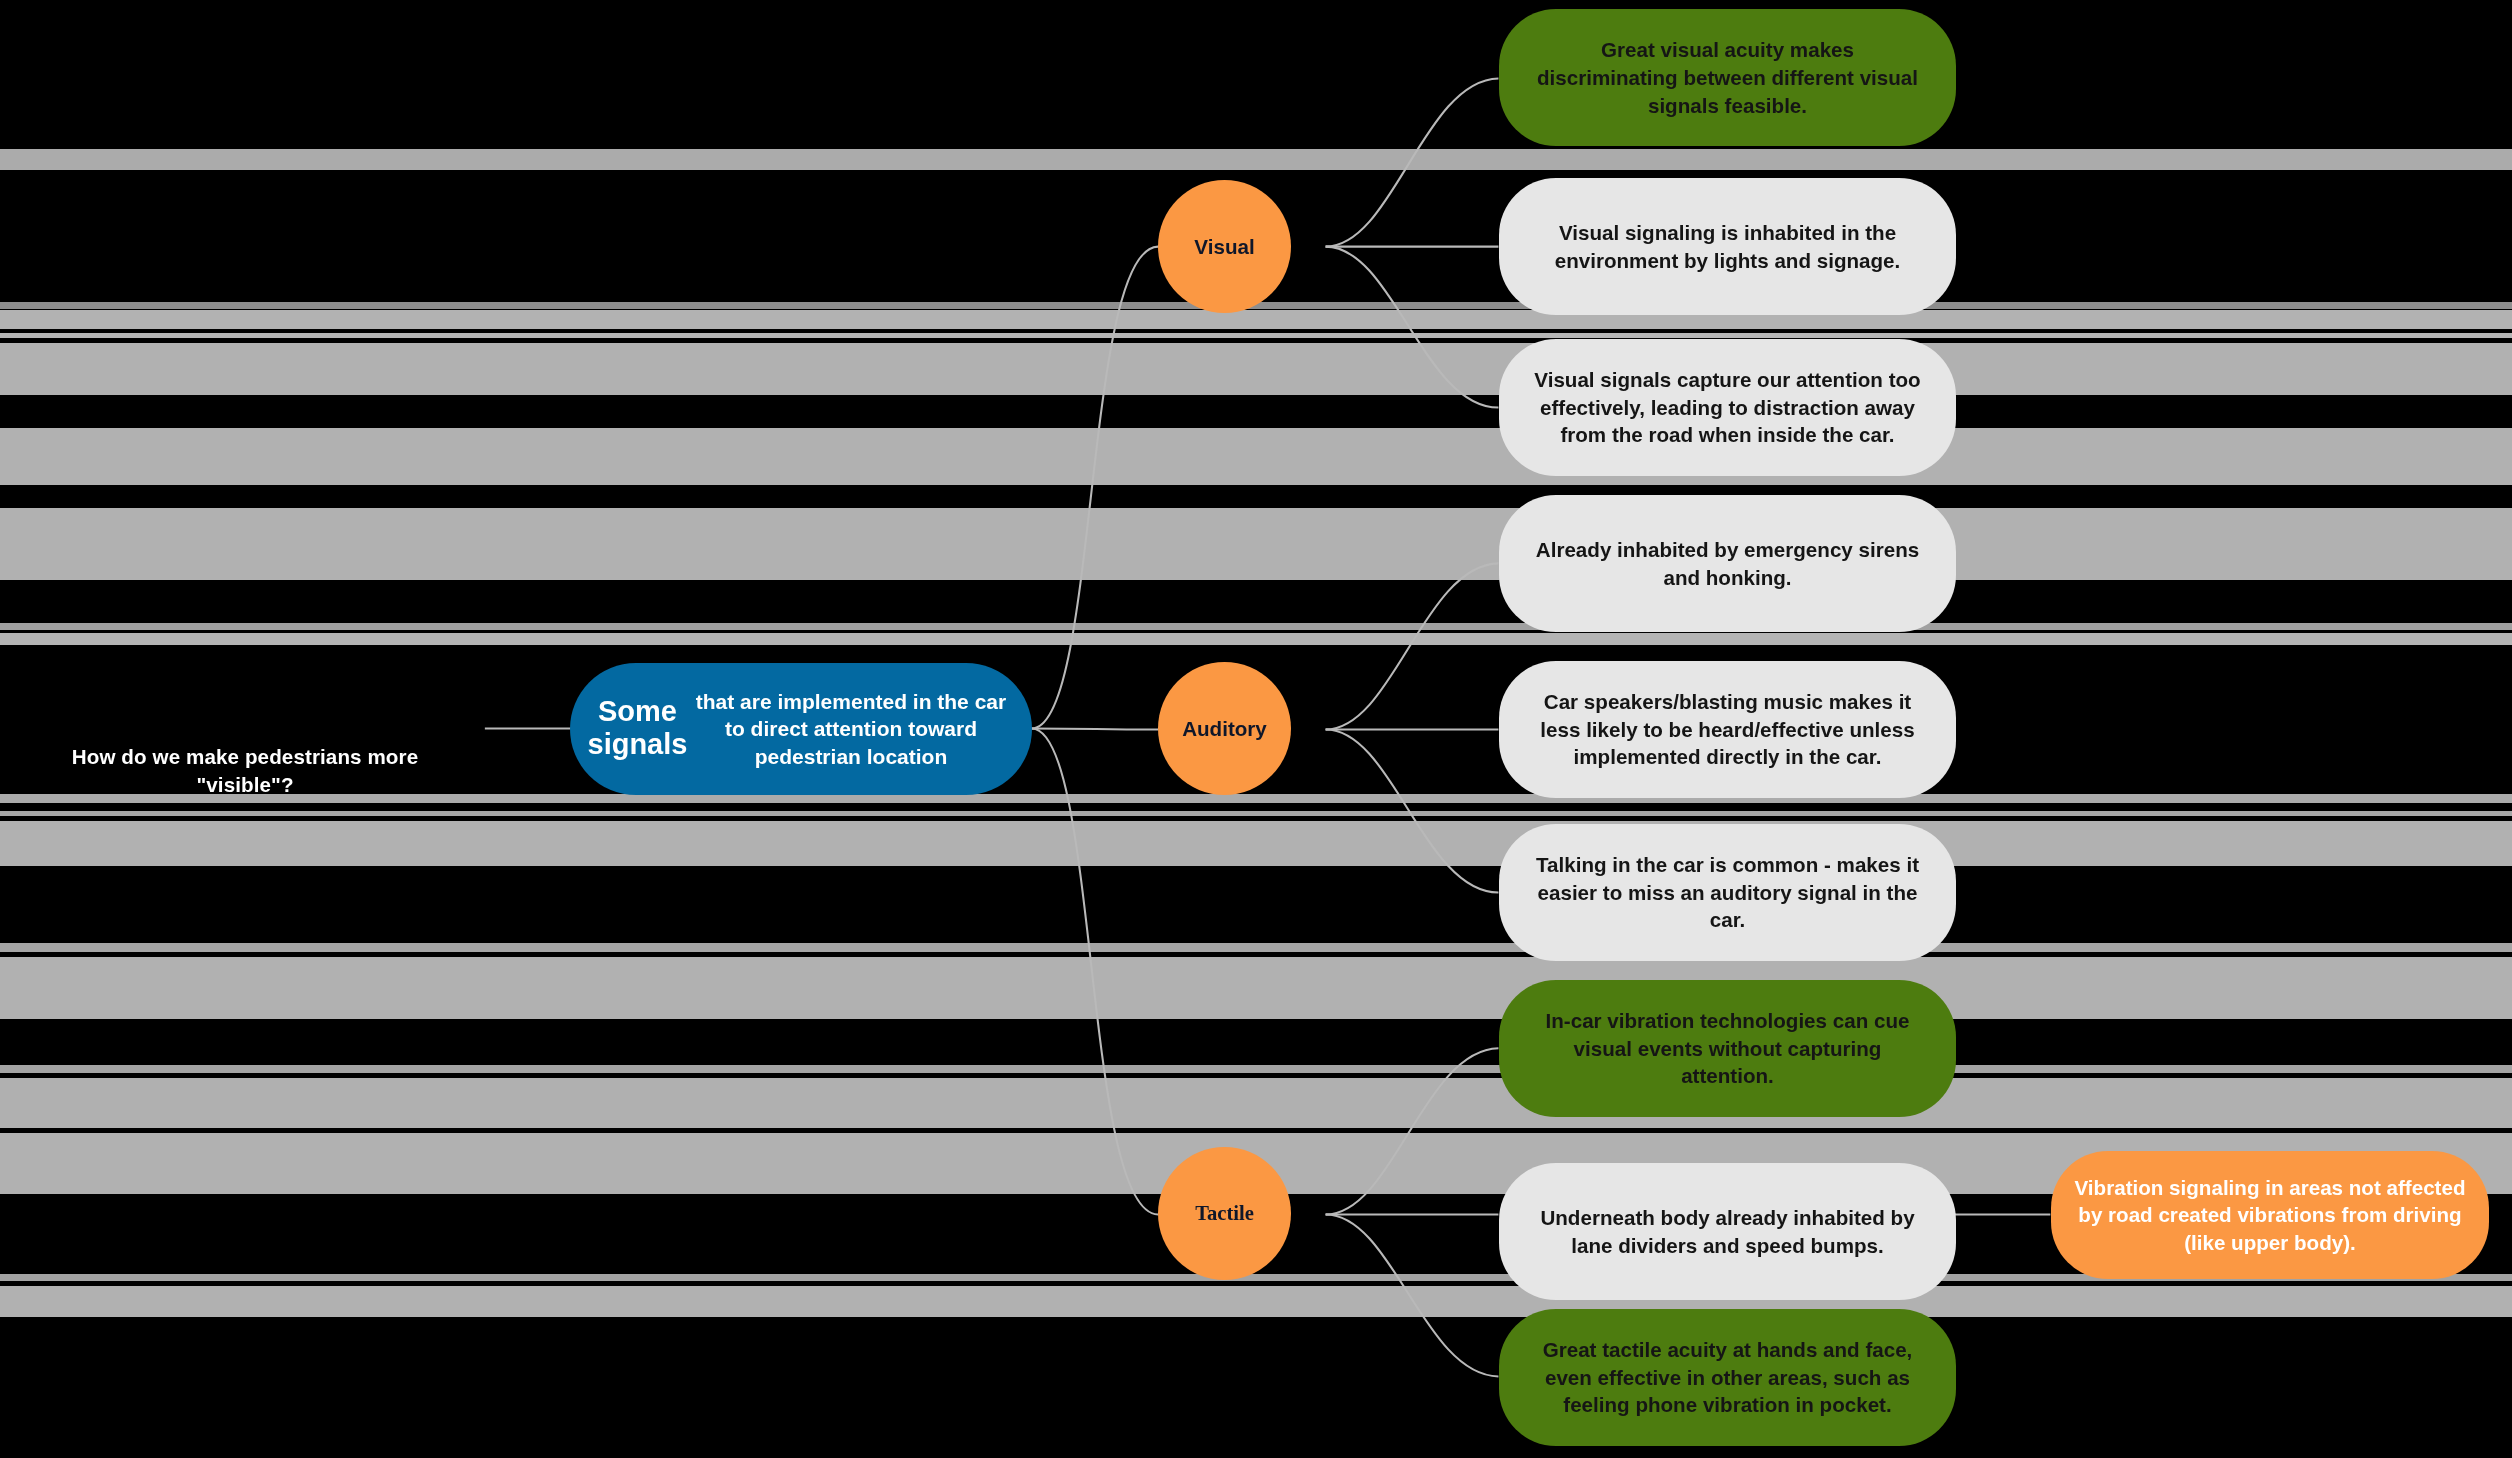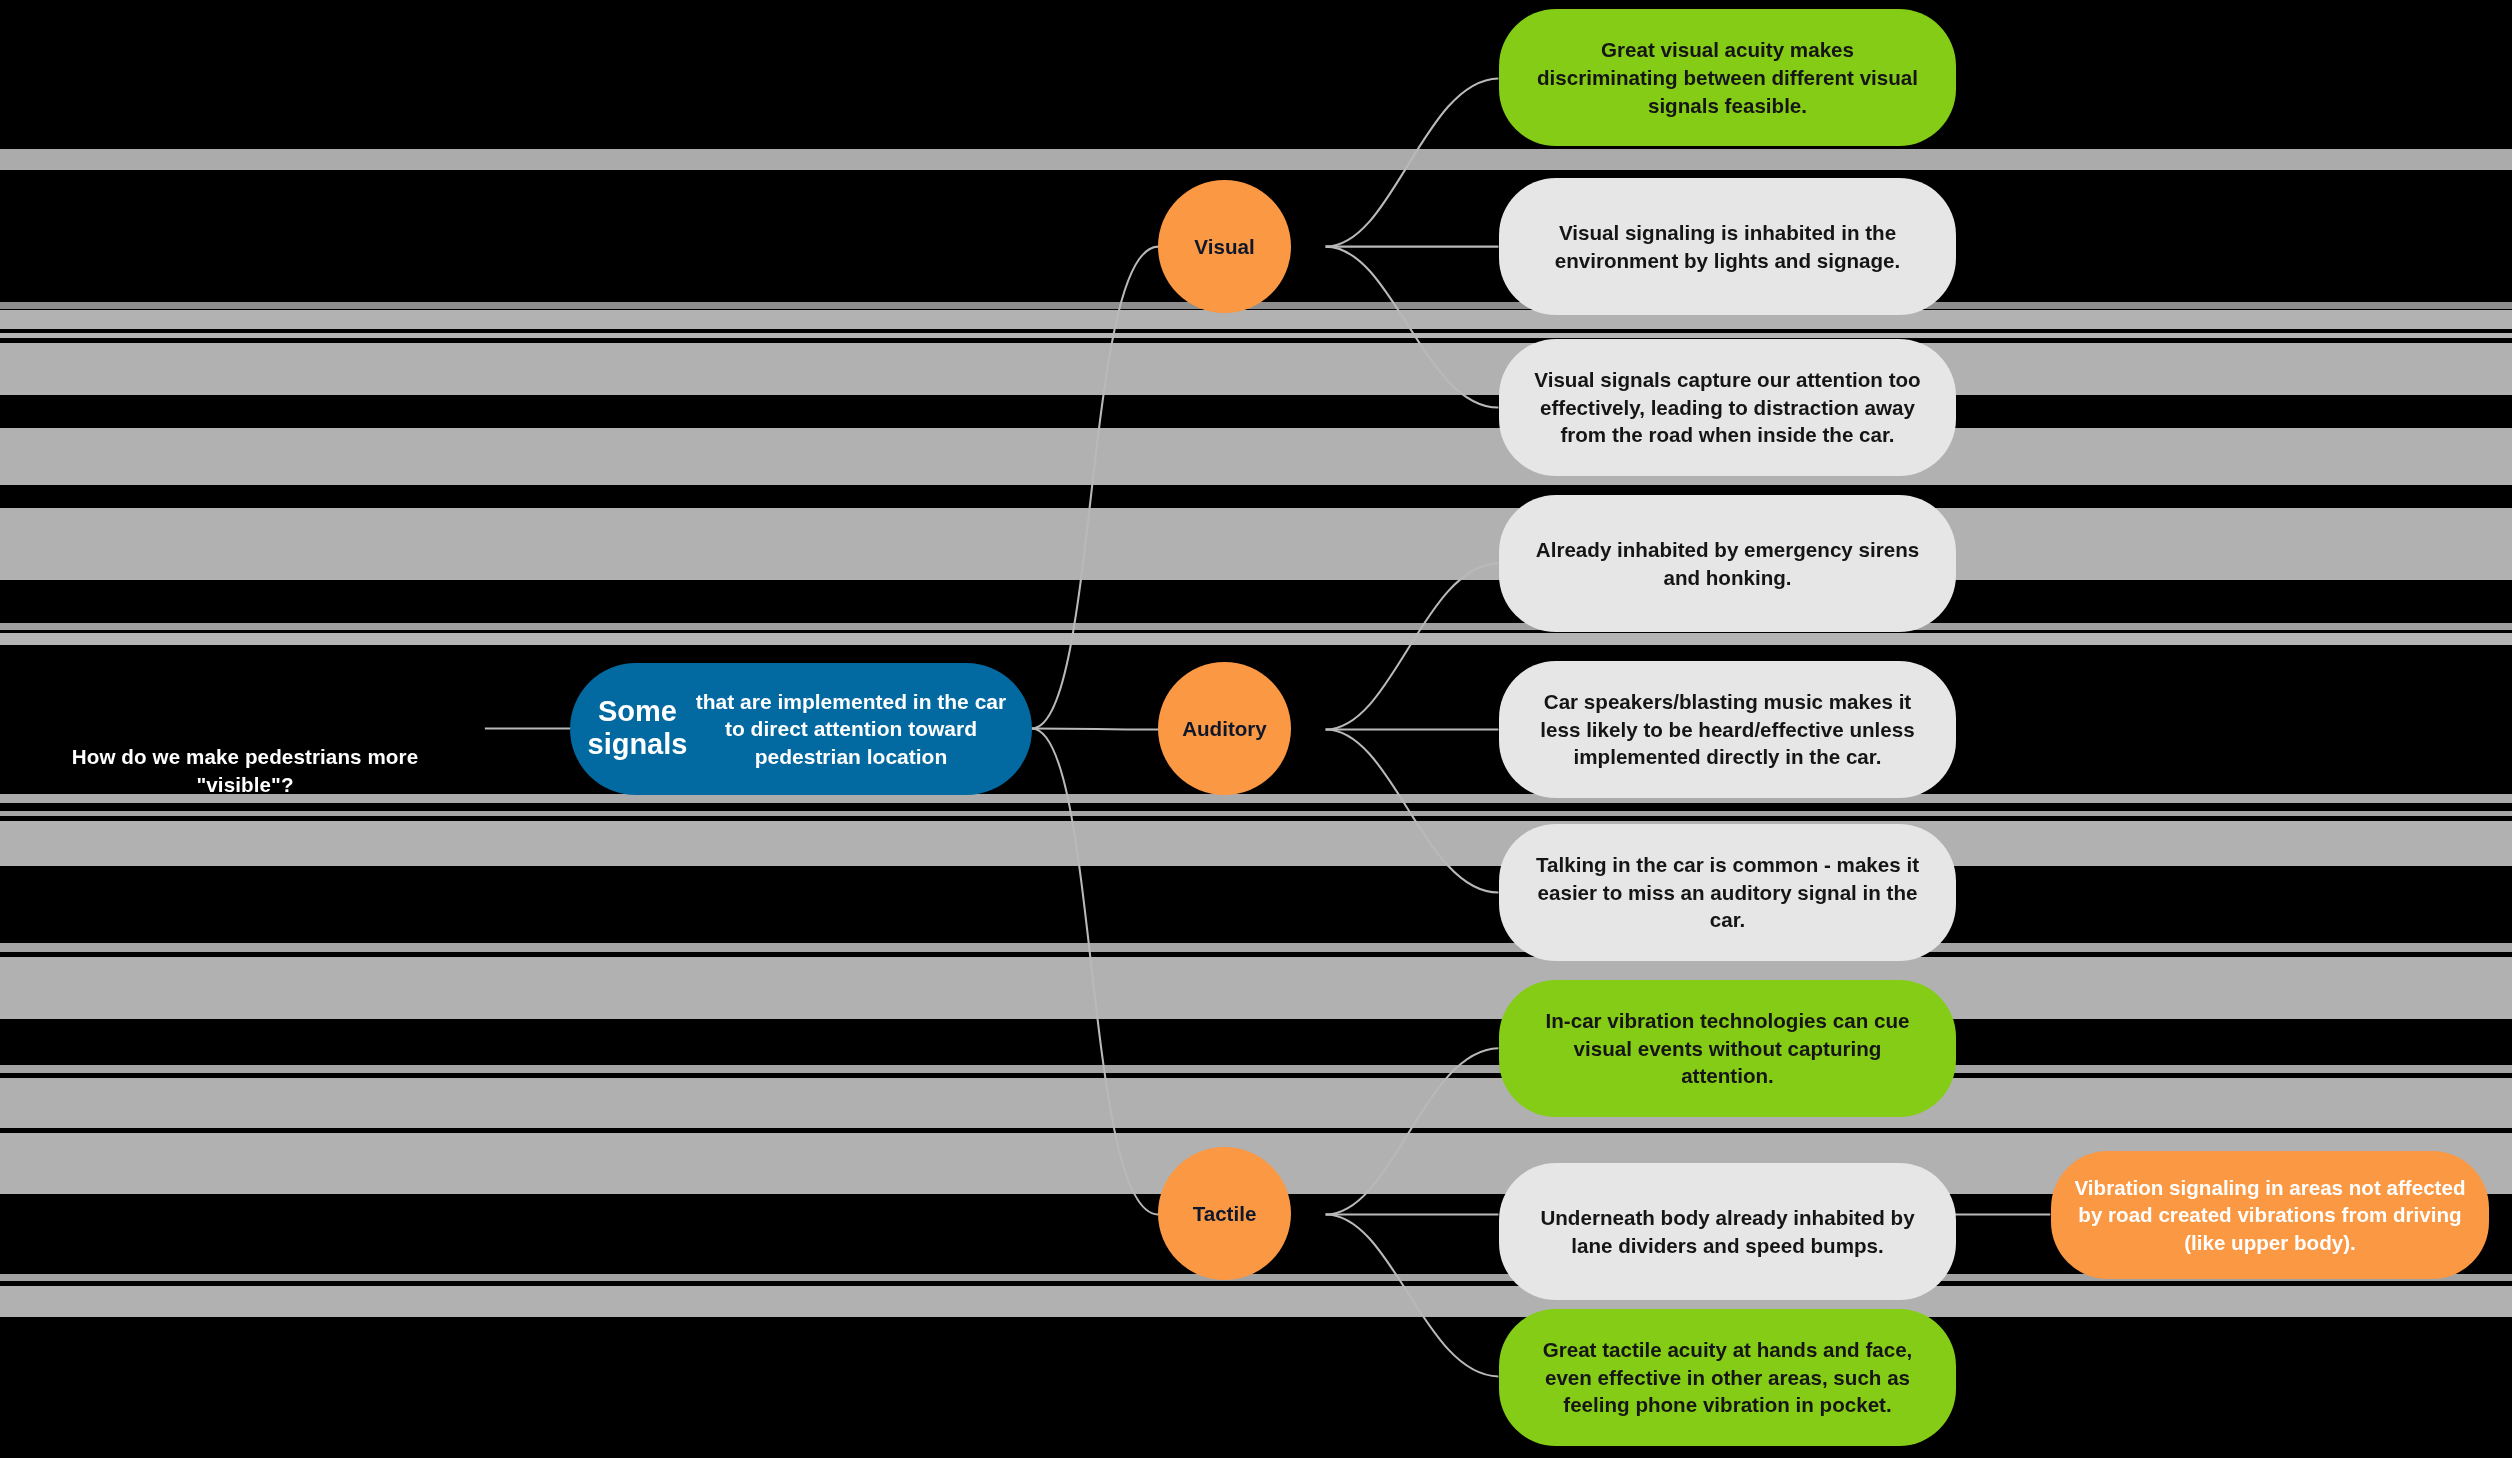--- a/index.html
+++ b/index.html
@@ -39,21 +39,21 @@
   }
 
   
   .card{
     position:absolute;border-radius:57px;box-sizing:border-box;
     display:flex;align-items:center;justify-content:center;
     text-align:center;padding:5.2px 29px;
     font-size:20.6px;font-weight:bold;line-height:1.34;
     color:#151515;
   }
-  .card.white{background:#84cc16;text-align:center;}
+  .card.white{background:#4d7c0f;text-align:center;}
   .card.grey {background:#e6e6e6;}
   .card.orange{background:#FB9843;color:#ffffff;}
 </style>
 </head>
 <body>
 
 <div id="stage">
 
   <div class="band" style="top:149px;height:20.6px;width:2512px;background:#ababab;"></div>
   <div class="band" style="top:302px;height:7.2px;width:2512px;background:#8e8e8e;"></div>
@@ -106,21 +106,21 @@
   </div>
 
   <div class="circle" style="left:1158px;top:180px;width:133px;height:133px;">
     <span>Visual</span>
   </div>
 
   <div class="circle" style="left:1158px;top:662px;width:133px;height:133px;">
     <span>Auditory</span>
   </div>
 
-  <div class="circle" style="left:1158px;top:1147px;width:133px;height:133px;">
+  <div class="circle" style="left:1158px;top:1147px;width:133px;height:133px;font-family:Liberation Serif, serif;">
     <span>Tactile</span>
   </div>
 
   <div class="card white" style="left:1499px;top:9.3px;width:457px;height:137px;">
     <span>Great visual acuity makes discriminating between different visual signals feasible.</span>
   </div>
 
   <div class="card grey" style="left:1499px;top:178px;width:457px;height:137px;">
     <span>Visual signaling is inhabited in the environment by lights and signage.</span>
   </div>

